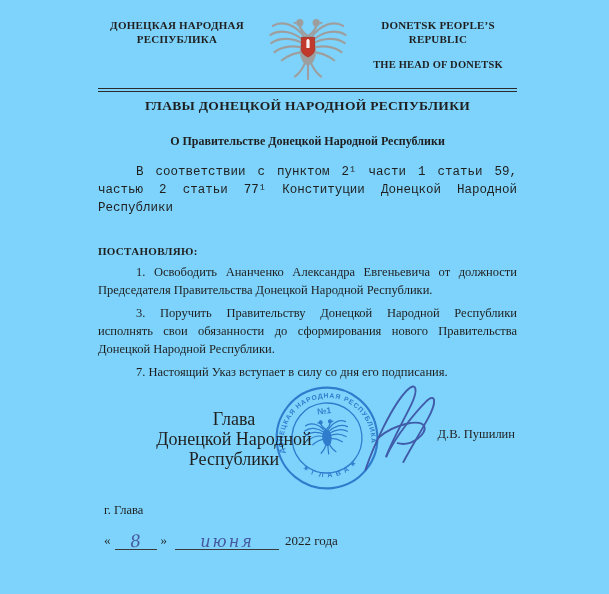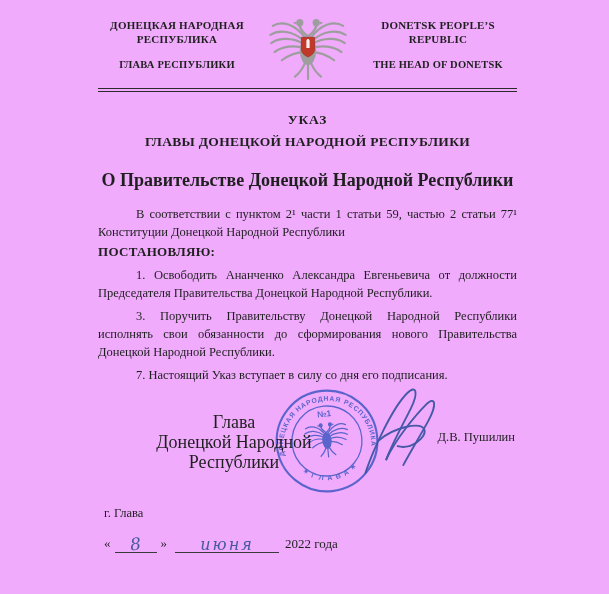--- a/index.html
+++ b/index.html
@@ -1,38 +1,38 @@
 <!DOCTYPE html>
 <html><head>
 <meta charset="utf-8">
 <style>
   * { margin:0; padding:0; box-sizing:border-box; }
   html,body { background:#ffffff; }
   body { font-family:"Liberation Serif","DejaVu Serif",serif; color:#1f1f1f; }
-  .page { position:relative; width:609px; height:594px; background:#f0abfc; overflow:hidden; }
+  .page { position:relative; width:609px; height:594px; background:#7dd3fc; overflow:hidden; }
   .doc { padding:10px 92px 0 98px; }
 
   
   .hdr { display:flex; align-items:flex-start; justify-content:space-between; }
   .hdr-col { width:158px; text-align:center; padding-top:8px; }
   .hdr-l1 { font-weight:bold; font-size:11px; line-height:1.3; letter-spacing:.2px; }
   .hdr-l3 { font-weight:bold; font-size:10.5px; margin-top:12px; letter-spacing:.2px; }
   .hdr-emblem { width:92px; height:72px; flex:0 0 auto; margin-top:2px; }
 
   .rule { margin-top:4px; height:4px; border-top:1.6px solid #2b2b2b; border-bottom:1px solid #2b2b2b; }
 
   
   .title { text-align:center; font-weight:bold; }
   .title-1 { margin-top:20px; font-size:13.5px; letter-spacing:.8px; }
   .title-2 { margin-top:6px; font-size:13.5px; letter-spacing:.3px; }
-  .subject { margin-top:20px; text-align:center; font-weight:bold; font-size:18px; }
+  .subject { margin-top:20px; text-align:center; font-weight:bold; font-size:12px; }
 
   
-  .para { margin-top:14px; font-size:12.5px; line-height:18px; text-align:justify; text-indent:38px; }
-  .resolve { margin-top:3px; font-weight:bold; font-size:13px; letter-spacing:.3px; }
+  .para { margin-top:14px; font-size:12.5px; line-height:18px; text-align:justify; text-indent:38px;font-family:Liberation Mono, monospace; }
+  .resolve { margin-top:28px; font-weight:bold; font-size:11px; letter-spacing:.3px; }
   .items { margin-top:6px; }
   .item { margin-top:5px; font-size:12.5px; line-height:18px; text-align:justify; text-indent:38px; }
 
   
   .sig-row { position:relative; margin-top:12px; height:92px; }
   .sig-post { position:absolute; left:26px; top:16px; width:220px; text-align:center;
               font-size:18px; line-height:20px; }
   .sig-name { position:absolute; right:2px; top:34px; font-size:12.5px; }
   .seal { position:absolute; left:176px; top:-8px; width:106px; height:106px;
           transform:rotate(-6deg); opacity:.88; mix-blend-mode:multiply; }
@@ -94,21 +94,20 @@
 
 <div class="page">
   <div class="doc">
 
     <div class="hdr">
       <div class="hdr-col">
         <div class="hdr-l1">
           <span>ДОНЕЦКАЯ НАРОДНАЯ</span><br>
           <span>РЕСПУБЛИКА</span>
         </div>
-        <div class="hdr-l3">ГЛАВА РЕСПУБЛИКИ</div>
       </div>
 
       <svg class="hdr-emblem" viewBox="0 0 100 88">
         <use href="#dnr-eagle" style="color:#9e9e9e"></use>
 
         <path d="M42,31 h16 v15 q0,5 -8,9 q-8,-4 -8,-9 z" fill="#c0392b" stroke="#a93226" stroke-width="1"></path>
         <path d="M48,35 h4 v9 h-4 z" fill="#ffffff" opacity="0.92"></path>
         <circle cx="50" cy="34.5" r="1.6" fill="#ffffff" opacity="0.92"></circle>
       </svg>
 
@@ -116,21 +115,20 @@
         <div class="hdr-l1">
           <span>DONETSK PEOPLE’S</span><br>
           <span>REPUBLIC</span>
         </div>
         <div class="hdr-l3">THE HEAD OF DONETSK</div>
       </div>
     </div>
 
     <div class="rule"></div>
 
-    <div class="title title-1">УКАЗ</div>
     <div class="title title-2">ГЛАВЫ ДОНЕЦКОЙ НАРОДНОЙ РЕСПУБЛИКИ</div>
     <div class="subject">О Правительстве Донецкой Народной Республики</div>
 
     <p class="para">В соответствии с пунктом 2¹ части 1 статьи 59, частью 2 статьи 77¹ Конституции Донецкой Народной Республики</p>
     <div class="resolve">ПОСТАНОВЛЯЮ:</div>
 
     <div class="items">
       <p class="item">1. Освободить Ананченко Александра Евгеньевича от должности Председателя Правительства Донецкой Народной Республики.</p>
       <p class="item">3. Поручить Правительству Донецкой Народной Республики исполнять свои обязанности до сформирования нового Правительства Донецкой Народной Республики.</p>
       <p class="item">7. Настоящий Указ вступает в силу со дня его подписания.</p>

